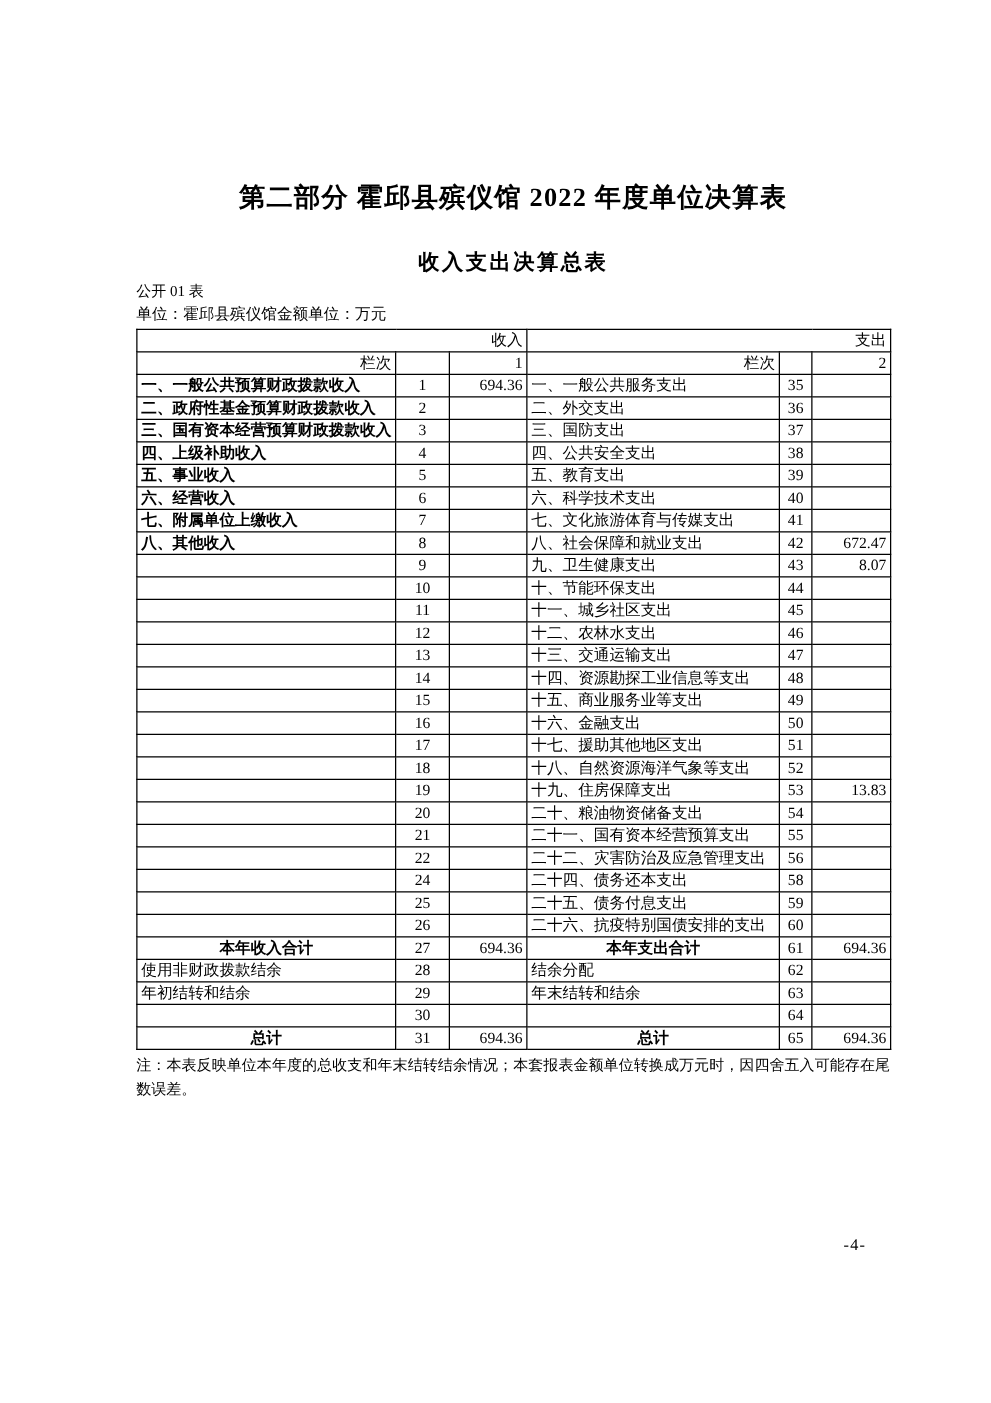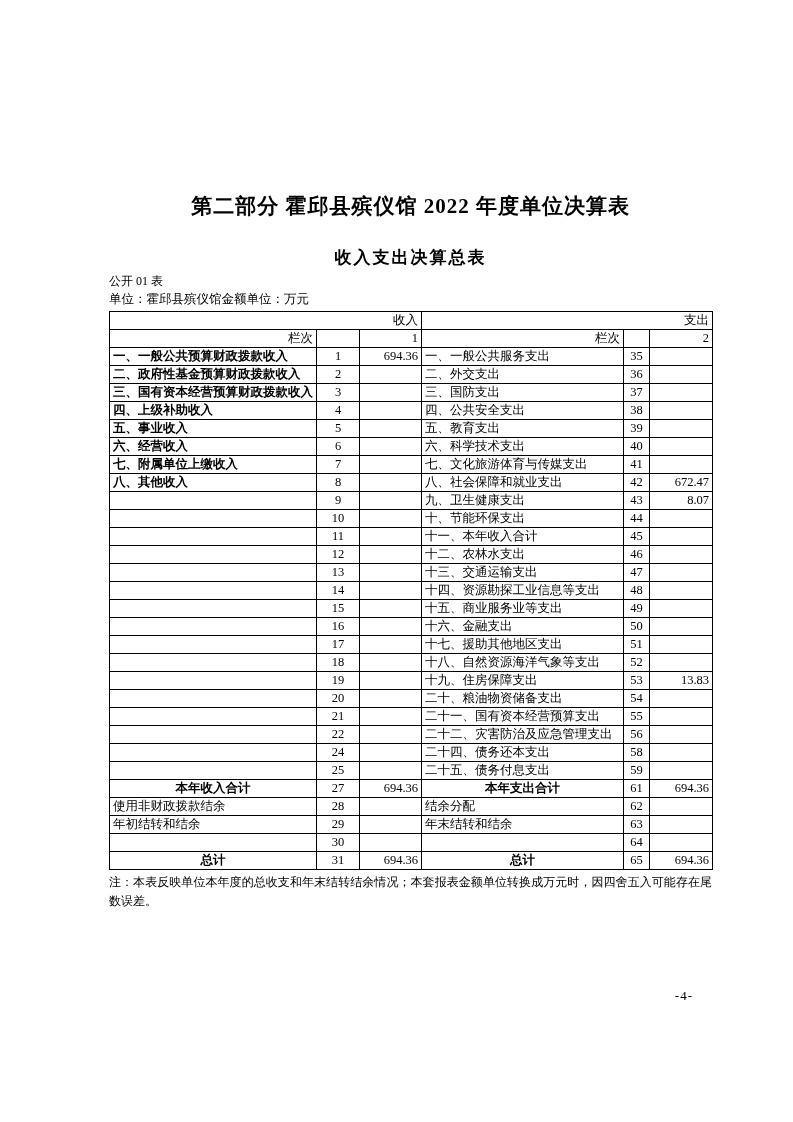--- a/index.html
+++ b/index.html
@@ -12,21 +12,20 @@
     color: #000;
     font-family: "Liberation Serif", "DejaVu Serif", serif;
     margin: 0 auto;
     overflow: hidden;
   }
   .content {
     position: absolute;
     left: 109px;
     top: 0;
     width: 603px;
-    margin-top: 48px;
   }
   .doc-title {
     padding-top: 144px;
     font-size: 21px;
     font-weight: bold;
     text-align: center;
     letter-spacing: 1px;
   }
   .doc-subtitle {
     margin-top: 26px;
@@ -202,21 +201,21 @@
             <td class="rowno">10</td>
             <td class="amount"></td>
             <td class="item">十、节能环保支出</td>
             <td class="rowno">44</td>
             <td class="amount"></td>
           </tr>
           <tr>
             <td class="item"></td>
             <td class="rowno">11</td>
             <td class="amount"></td>
-            <td class="item">十一、本年收入合计</td>
+            <td class="item">十一、城乡社区支出</td>
             <td class="rowno">45</td>
             <td class="amount"></td>
           </tr>
           <tr>
             <td class="item"></td>
             <td class="rowno">12</td>
             <td class="amount"></td>
             <td class="item">十二、农林水支出</td>
             <td class="rowno">46</td>
             <td class="amount"></td>
@@ -311,20 +310,28 @@
           </tr>
           <tr>
             <td class="item"></td>
             <td class="rowno">25</td>
             <td class="amount"></td>
             <td class="item">二十五、债务付息支出</td>
             <td class="rowno">59</td>
             <td class="amount"></td>
           </tr>
           <tr>
+            <td class="item"></td>
+            <td class="rowno">26</td>
+            <td class="amount"></td>
+            <td class="item">二十六、抗疫特别国债安排的支出</td>
+            <td class="rowno">60</td>
+            <td class="amount"></td>
+          </tr>
+          <tr>
             <td class="item total">本年收入合计</td>
             <td class="rowno">27</td>
             <td class="amount">694.36</td>
             <td class="item total">本年支出合计</td>
             <td class="rowno">61</td>
             <td class="amount">694.36</td>
           </tr>
           <tr>
             <td class="item">使用非财政拨款结余</td>
             <td class="rowno">28</td>

